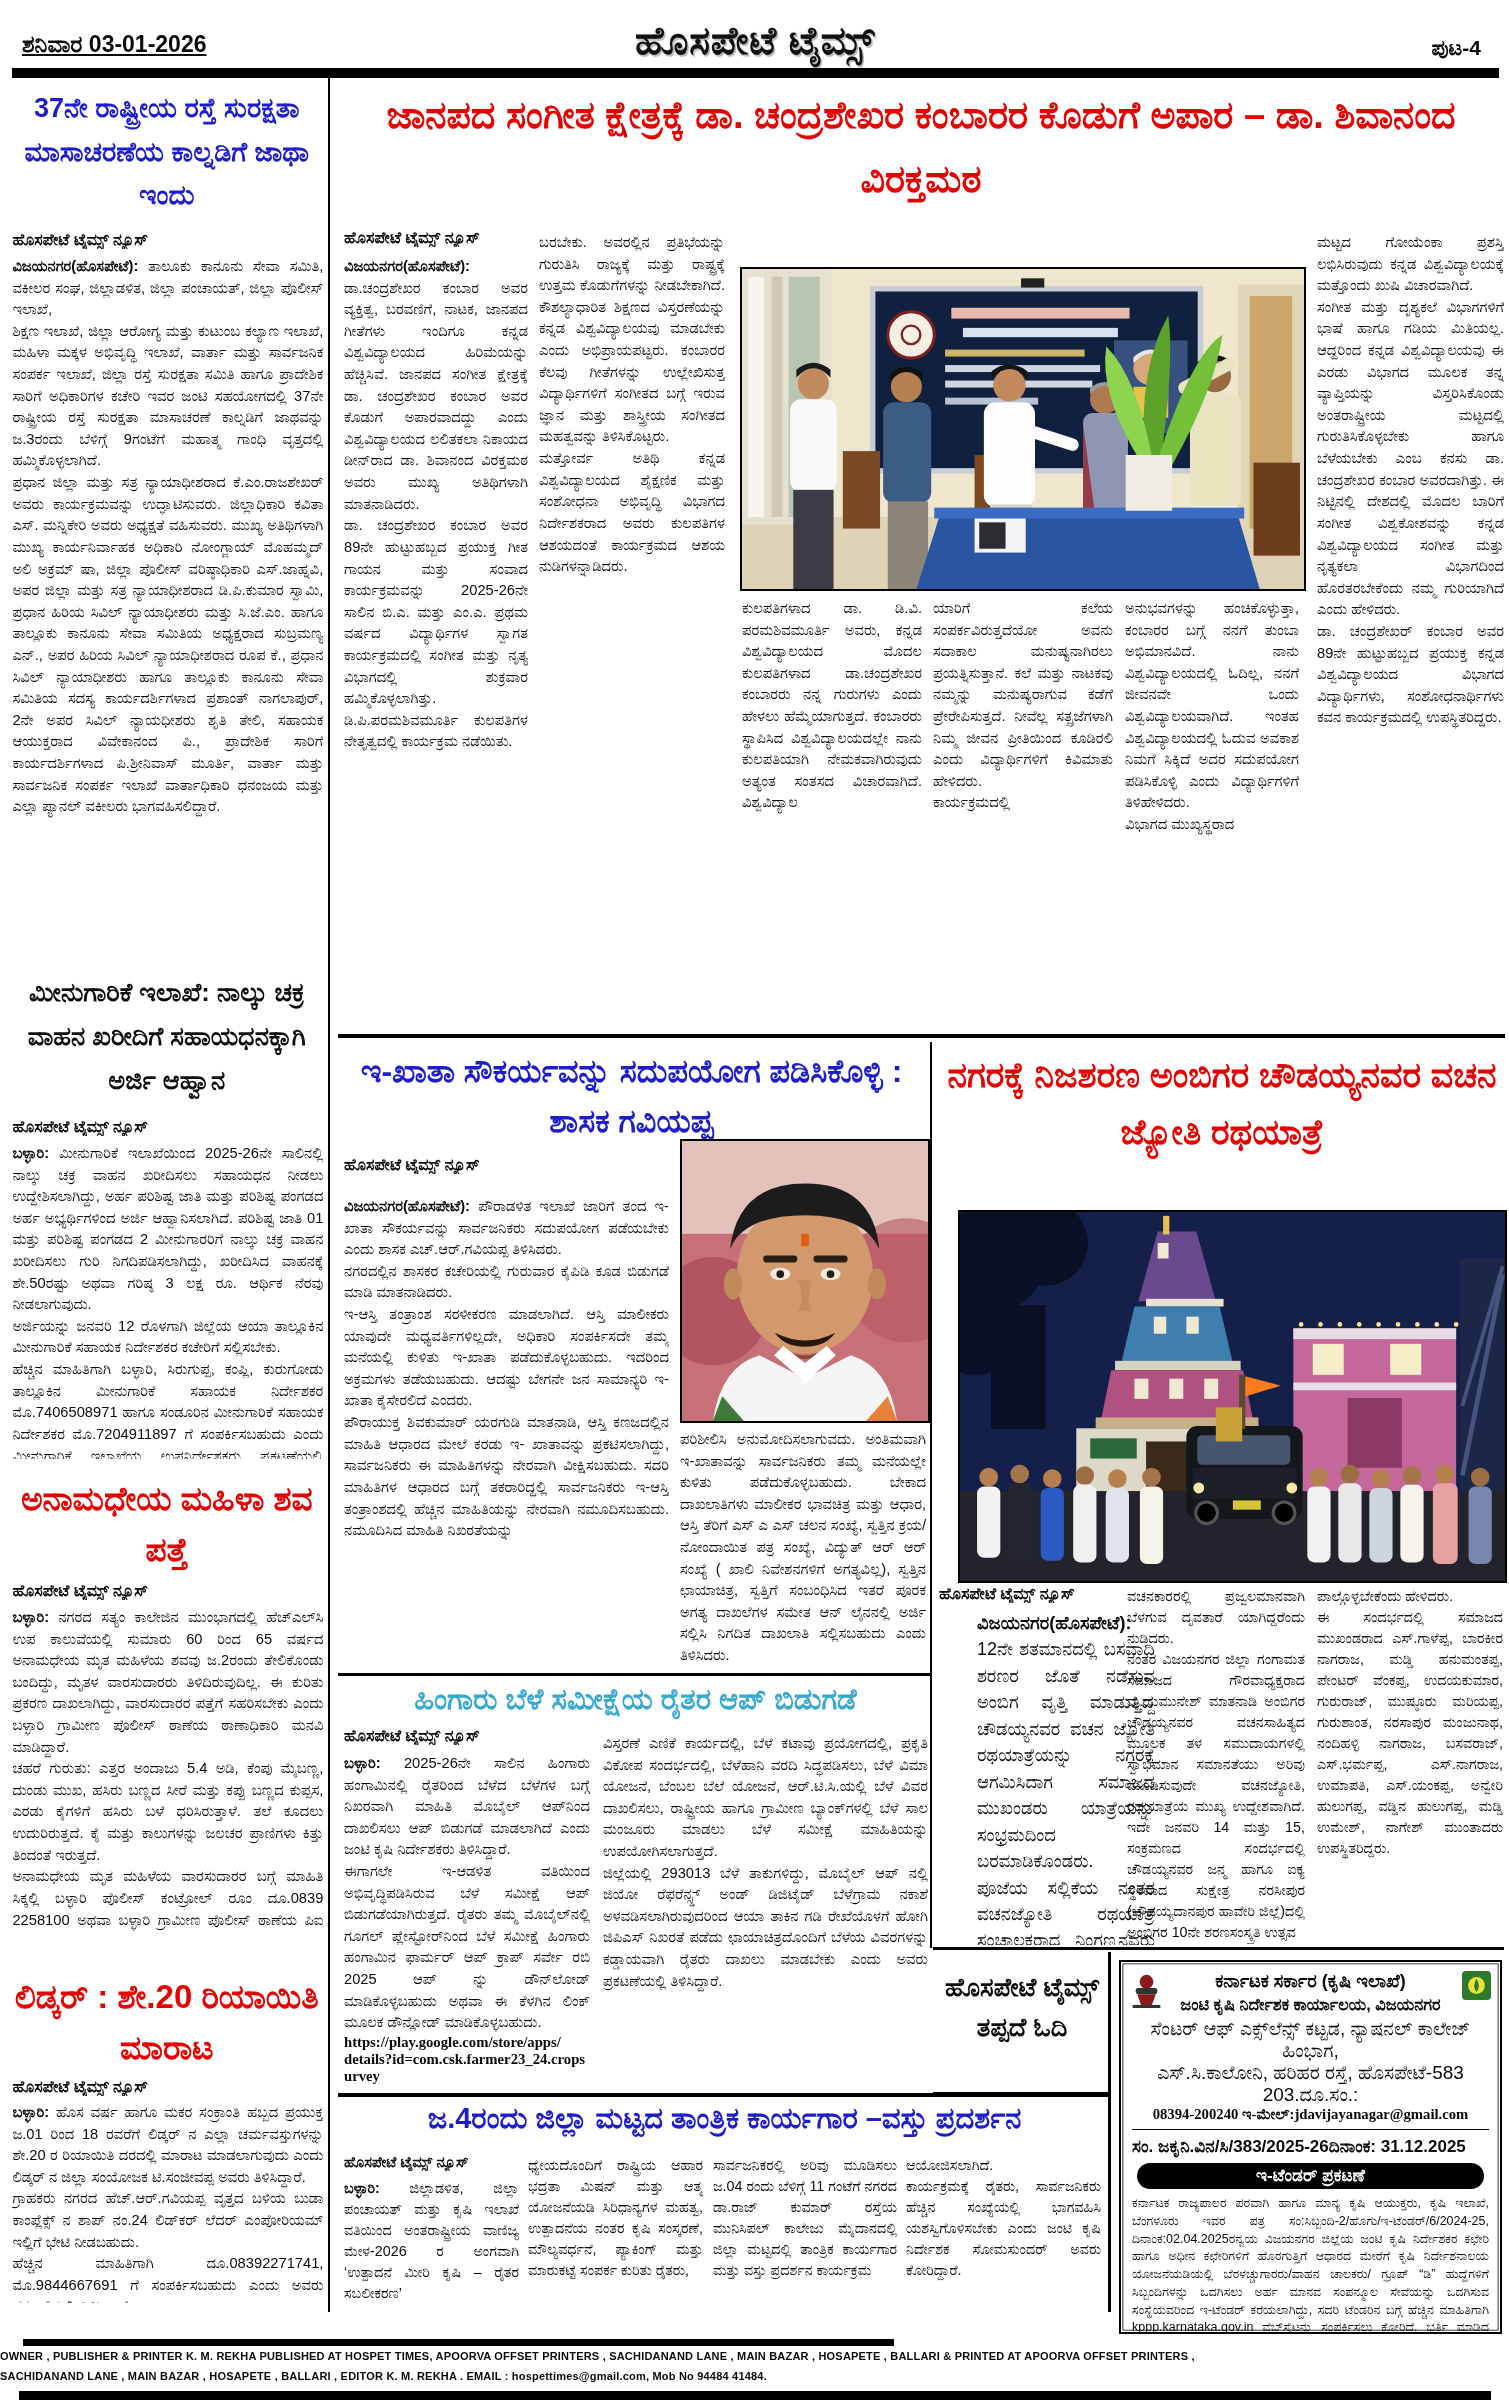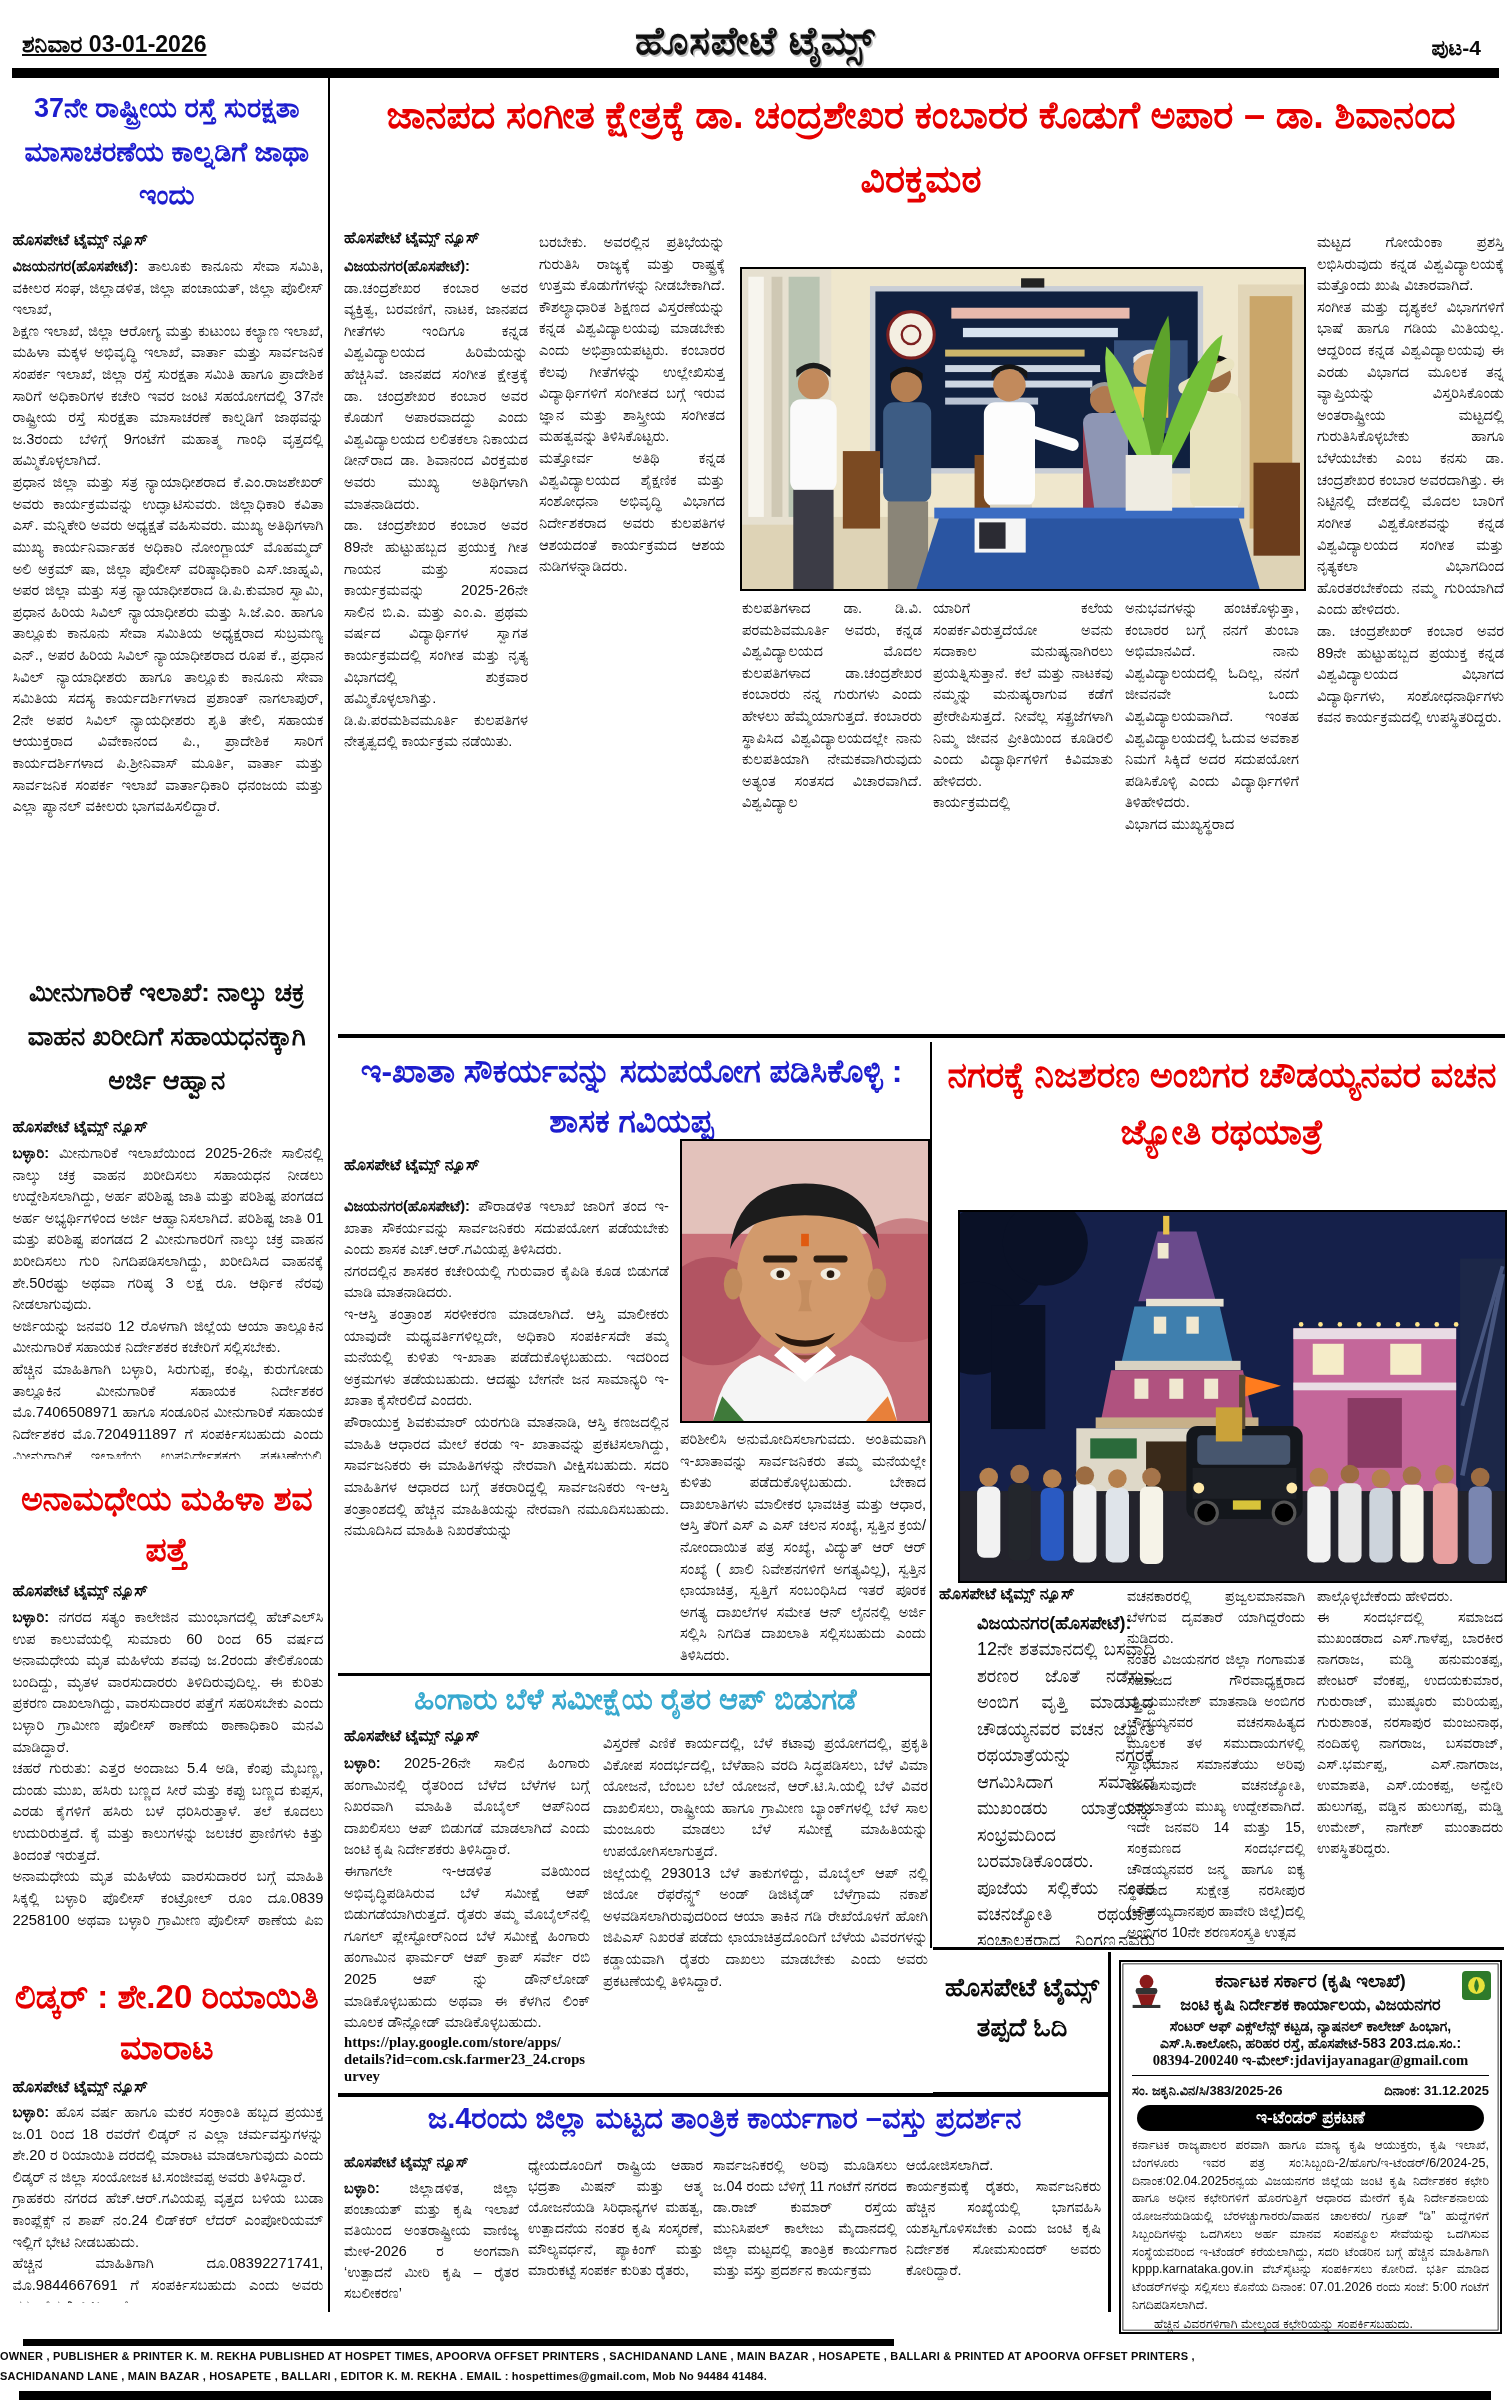--- a/index.html
+++ b/index.html
@@ -15,24 +15,24 @@
   .hl-cyan{color:#38a9cf;}
   .hl-black{color:#0d0d0d;}
   .rule{background:#000;}
   .photo-frame{border:2.3px solid #000;overflow:hidden;background:#ccc;}
   .masthead{font-weight:800;color:#101010;letter-spacing:0.8px;
     text-shadow:1.5px 1.5px 0 #bdbdbd, -0.8px -0.8px 0 #f2f2f2;}
   .url{font-family:"Liberation Serif",serif;font-weight:bold;font-size:14.7px;word-break:break-all;white-space:pre-line;}
   .tender{border:2.3px solid #000;box-shadow:inset 0 0 0 1.5px #fff, inset 0 0 0 2.3px #000;background:#fff;padding:9.3px 11px;box-sizing:border-box;overflow:hidden;}
   .tender .t1{font-size:18px;font-weight:800;}
   .tender .t2{font-size:16.3px;font-weight:800;}
-  .tender .t3{font-size:14px;font-weight:700;}
+  .tender .t3{font-size:19px;font-weight:400;}
   .tender .t4{font-size:14.7px;font-weight:800;}
   .tender .mail{font-family:"Liberation Serif",serif;}
-  .tender .refrow{display:flex;justify-content:space-between;font-size:13px;font-weight:700;margin-top:6.2px;border-top:1.5px solid #000;padding-top:6.2px;}
+  .tender .refrow{display:flex;font-size:17px;font-weight:700;margin-top:6.2px;border-top:1.5px solid #000;padding-top:6.2px;}
   .tender .pill{background:#000;color:#fff;border-radius:14px;font-size:17px;font-weight:800;text-align:center;padding:3.1px 0;margin:6.2px 4.6px;}
   .tender .tbody{font-size:12.5px;line-height:1.42;text-align:justify;white-space:pre-line;}
   .readbox{font-size:25.6px;font-weight:800;text-align:center;line-height:1.55;}
   .footer-line{font-size:11px;font-weight:800;text-align:left;letter-spacing:0.2px;white-space:nowrap;overflow:hidden;}
   svg{display:block;}
 </style>
 </head>
 <body>
 
 <div class="abs" style="left:22px;top:31px;font-size:23px;font-weight:800;text-decoration:underline;">ಶನಿವಾರ 03-01-2026</div>

